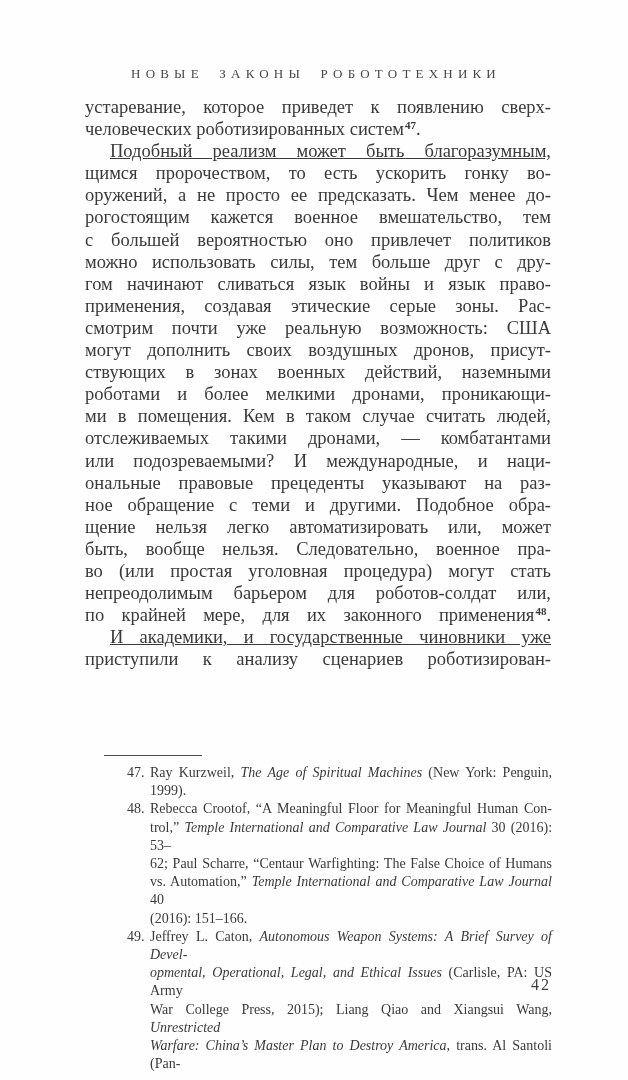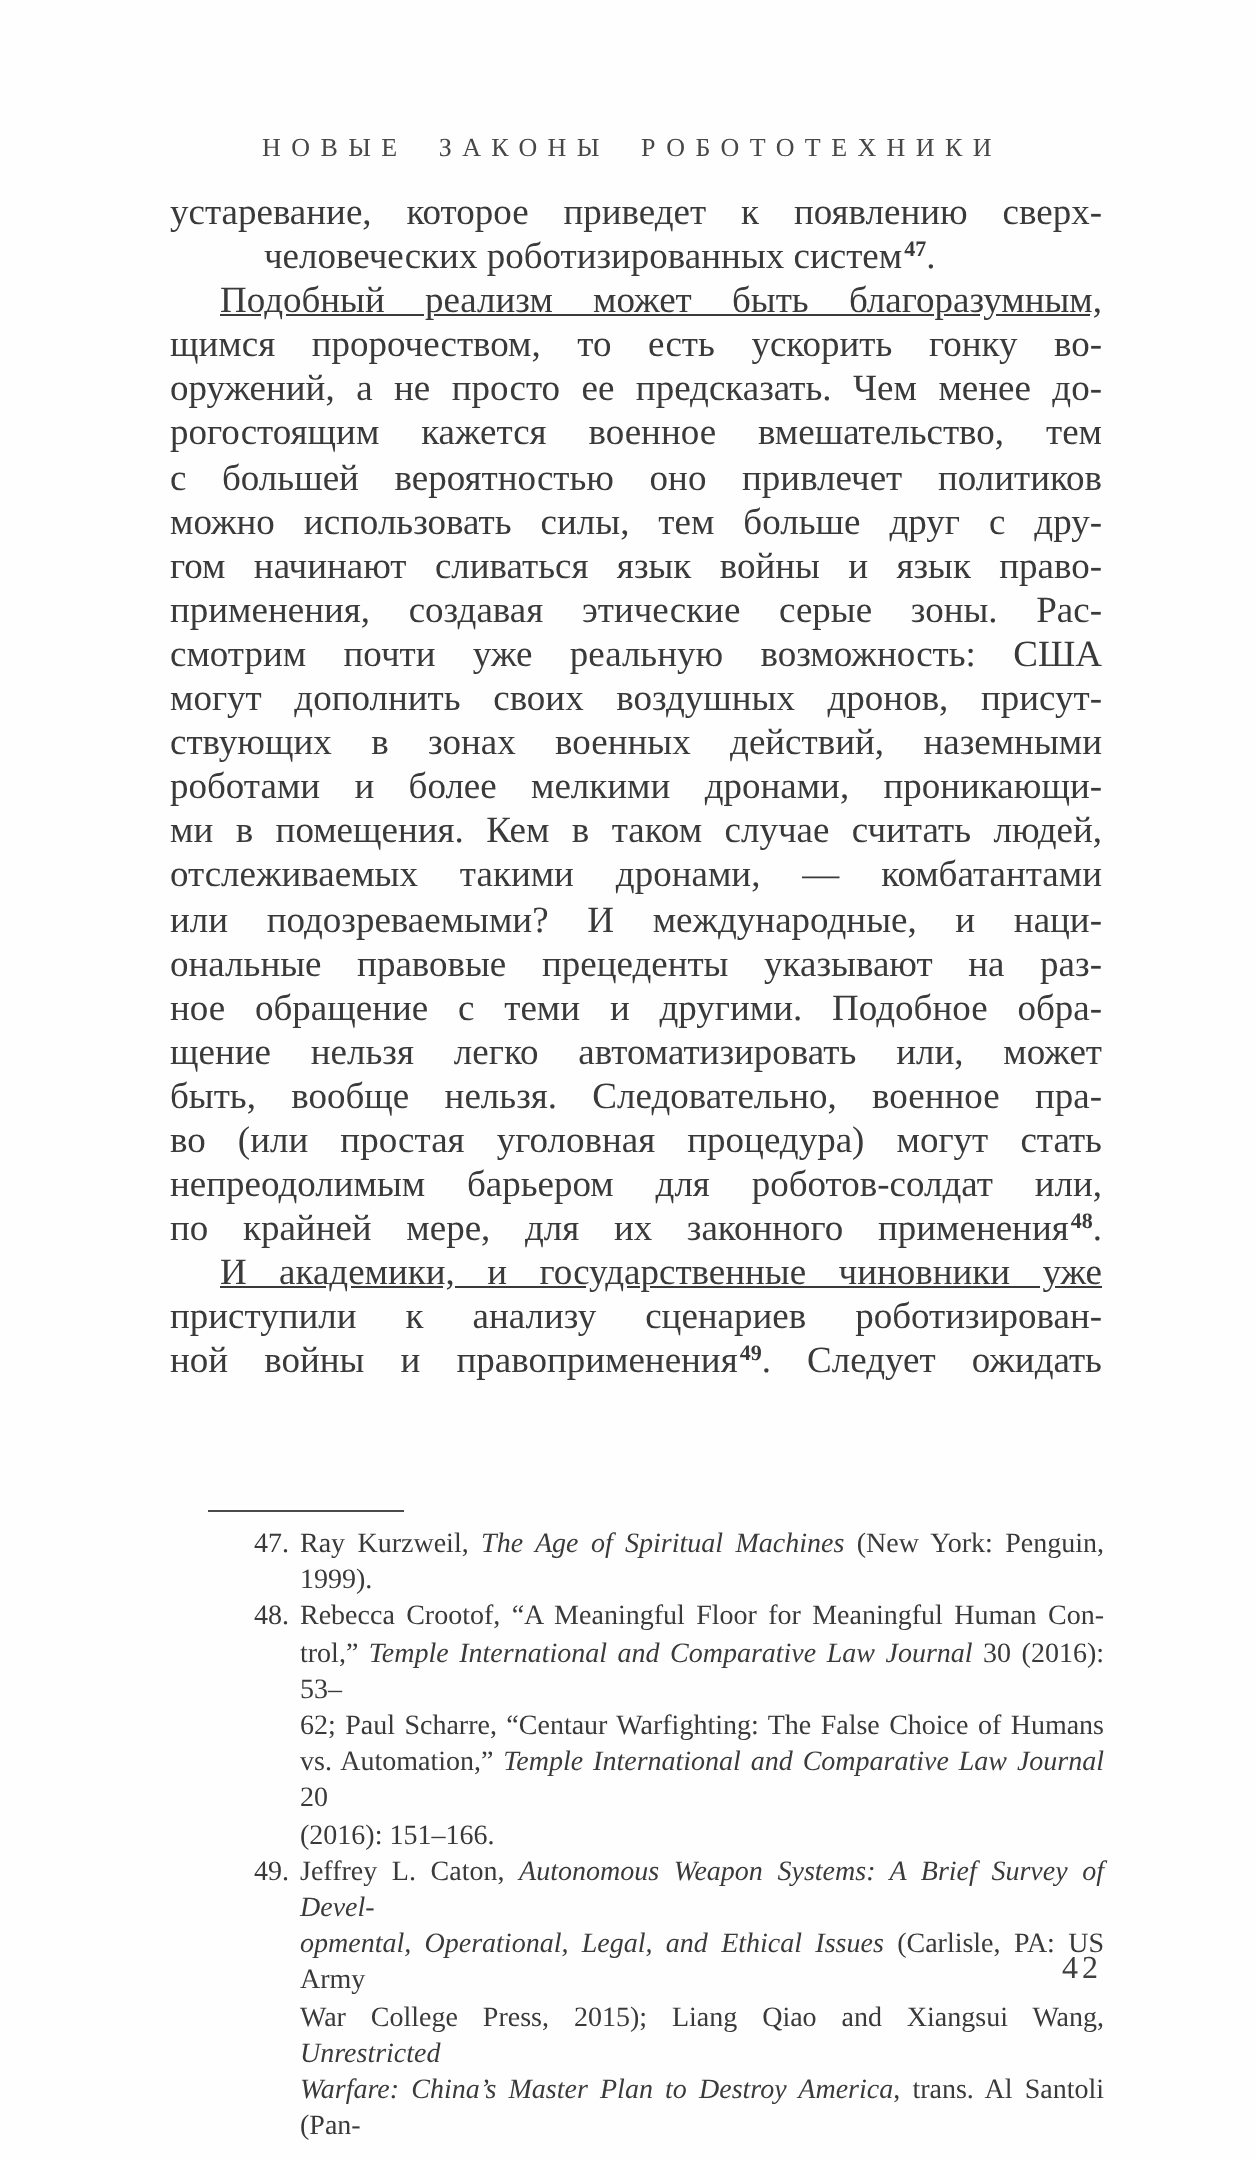--- a/index.html
+++ b/index.html
@@ -25,21 +25,21 @@
     position:absolute;
     top:96px; left:85px; width:466px;
     font-size:18.5px;
     line-height:22.1px;
   }
   .bline {
     text-align:justify;
     text-align-last:justify;
     height:22.1px;
   }
-  .bline.end { text-align-last:left;margin-left:47px; }
+  .bline.end { text-align-last:left; }
   .bline.indent { padding-left:25px; box-sizing:border-box;text-decoration:underline; }
   .bline sup {
     font-size:11px;
     font-weight:bold;
     line-height:0;
     vertical-align:6px;
     margin-left:1px;
     letter-spacing:0;
   }
   .fn-separator {
@@ -100,31 +100,30 @@
       <div class="bline"><span>или подозреваемыми? И международные, и наци-</span></div>
       <div class="bline"><span>ональные правовые прецеденты указывают на раз-</span></div>
       <div class="bline"><span>ное обращение с теми и другими. Подобное обра-</span></div>
       <div class="bline"><span>щение нельзя легко автоматизировать или, может</span></div>
       <div class="bline"><span>быть, вообще нельзя. Следовательно, военное пра-</span></div>
       <div class="bline"><span>во (или простая уголовная процедура) могут стать</span></div>
       <div class="bline"><span>непреодолимым барьером для роботов-солдат или,</span></div>
       <div class="bline"><span>по крайней мере, для их законного применения</span><sup>48</sup><span>.</span></div>
       <div class="bline indent"><span>И академики, и государственные чиновники уже</span></div>
       <div class="bline"><span>приступили к анализу сценариев роботизирован-</span></div>
-      <div class="bline"><span>ной войны и правоприменения</span><sup>49</sup><span>. Следует ожидать</span></div>
     </div>
 
   <div class="fn-separator"></div>
 
   <div class="footnotes" id="footnotes">
       <div class="fline"><span class="fnum">47.</span><span>Ray Kurzweil, </span><span class="it">The Age of Spiritual Machines</span><span> (New York: Penguin, 1999).</span></div>
       <div class="fline"><span class="fnum">48.</span><span>Rebecca Crootof, “A Meaningful Floor for Meaningful Human Con-</span></div>
       <div class="fline"><span>trol,” </span><span class="it">Temple International and Comparative Law Journal</span><span> 30 (2016): 53–</span></div>
       <div class="fline"><span>62; Paul Scharre, “Centaur Warfighting: The False Choice of Humans</span></div>
-      <div class="fline"><span>vs. Automation,” </span><span class="it">Temple International and Comparative Law Journal</span><span> 20</span></div>
+      <div class="fline"><span>vs. Automation,” </span><span class="it">Temple International and Comparative Law Journal</span><span> 40</span></div>
       <div class="fline end"><span>(2016): 151–166.</span></div>
       <div class="fline"><span class="fnum">49.</span><span>Jeffrey L. Caton, </span><span class="it">Autonomous Weapon Systems: A Brief Survey of Devel-</span></div>
       <div class="fline"><span class="it">opmental, Operational, Legal, and Ethical Issues</span><span> (Carlisle, PA: US Army</span></div>
       <div class="fline"><span>War College Press, 2015); Liang Qiao and Xiangsui Wang, </span><span class="it">Unrestricted</span></div>
       <div class="fline"><span class="it">Warfare: China’s Master Plan to Destroy America</span><span>, trans. Al Santoli (Pan-</span></div>
     </div>
 
   <div class="page-number">42</div>
 </div>
 

